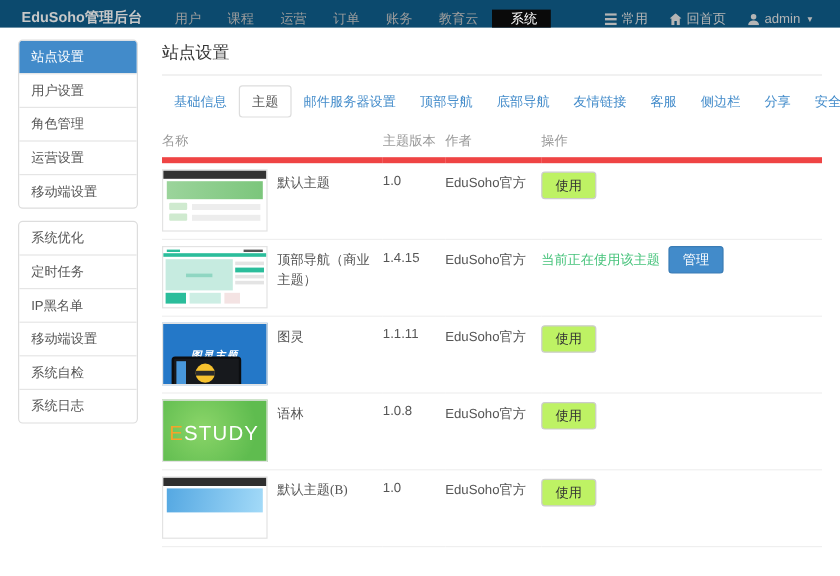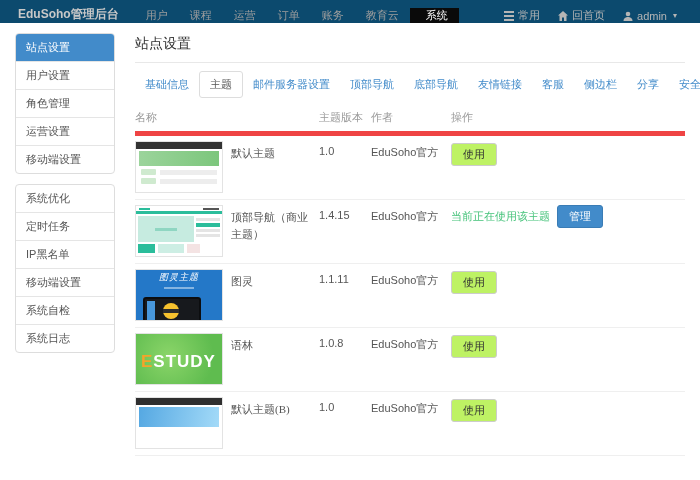--- a/index.html
+++ b/index.html
@@ -82,33 +82,33 @@
     width:7px; height:7px; background:rgba(255,255,255,.55); border-radius:1px; }
   .jm-screen { position:absolute; left:50%; transform:translateX(-50%); bottom:7px;
     width:46px; height:28px; background:#fdfdfd; border-radius:2px; padding:2px; }
   .jm-screen-inner { background:#222; height:100%; position:relative; }
   .jm-screen-inner::after { content:""; position:absolute; left:8px; top:6px; width:16px; height:10px; background:#3c3c3c; }
   .jm-base { position:absolute; left:50%; transform:translateX(-50%); bottom:3px;
     width:62px; height:4px; background:#e9e9e9; border-radius:2px; }
 
   
   .thumb-turing { background:#2478c8; }
-  .turing-title { color:#fff; font-style:italic; font-weight:normal; font-size:9px;
-    text-align:center; margin-top:1px; letter-spacing:1px; }
+  .turing-title { color:#fff; font-style:italic; font-weight:bold; font-size:9px;
+    text-align:center; margin-top:20px; letter-spacing:1px; }
   .turing-sub { width:30px; height:2px; background:rgba(255,255,255,.45); margin:3px auto 0; }
   .turing-screen { position:absolute; bottom:-5px; left:7px; width:58px; height:28px;
     background:#17191d; border:2px solid #0c0d0f; border-radius:3px 3px 0 0; display:flex; }
   .turing-bar { width:8px; background:#4897db; margin:2px 0 2px 2px; }
   .turing-minion { width:16px; height:16px; border-radius:50%; background:#f6c12e;
     margin:4px 0 0 8px; position:relative; }
   .turing-minion::after { content:""; position:absolute; top:6px; left:0; right:0; height:4px; background:#2b2b2b; }
 
   
   .thumb-yulin { background:radial-gradient(circle at 38% 45%, #8bd569 0%, #5fbc4f 75%); }
-  .estudy { position:absolute; left:5px; bottom:12px; font-size:17px; font-weight:bold;
+  .estudy { position:absolute; left:5px; bottom:12px; font-size:17px; font-weight:normal;
     letter-spacing:1px; color:#fff; display:block; }
   .estudy::first-letter { color:#f5a42a; }
 
   
   .tb6-nav { height:7px; background:#2f2f2f; }
   .tb6-banner { margin:2px 3px; height:20px; background:linear-gradient(100deg,#55a8e2,#a3daf8); }
 </style>
 </head>
 <body>
 

